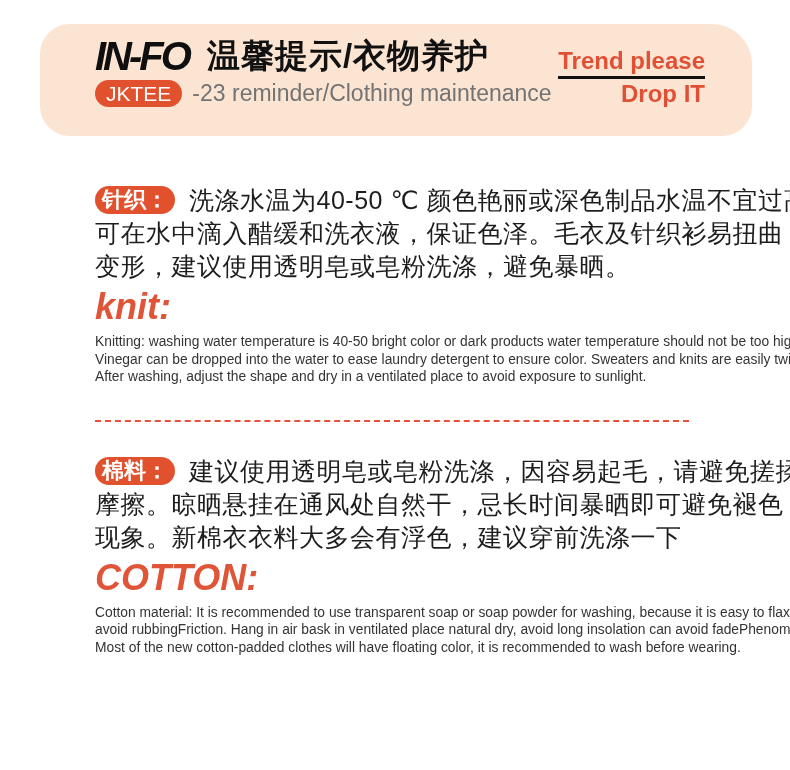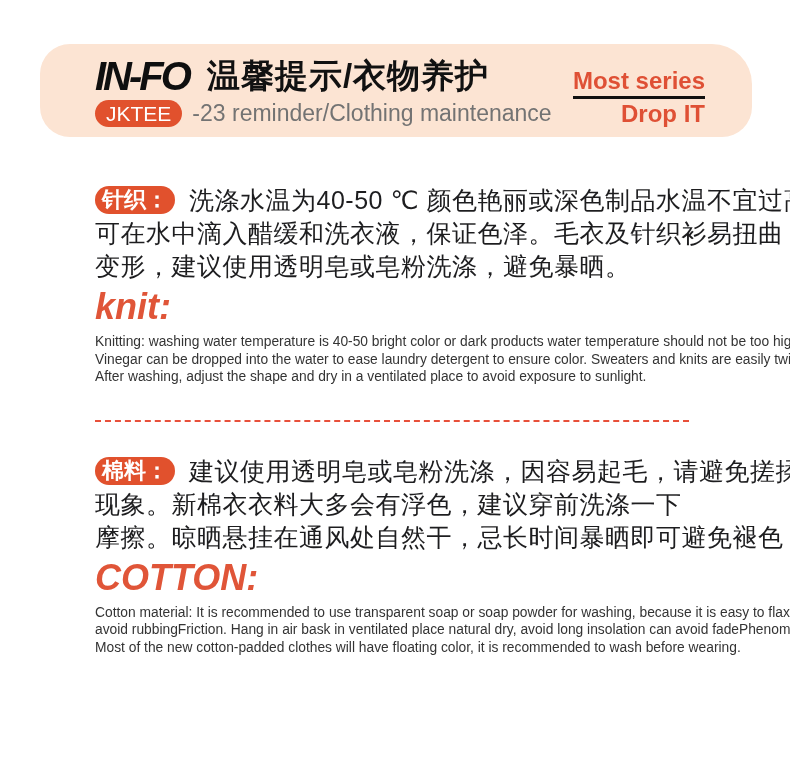--- a/index.html
+++ b/index.html
@@ -8,22 +8,22 @@
     background: #ffffff;
     font-family: "Liberation Sans", "DejaVu Sans", sans-serif;
     color: #1d1d1f;
     position: relative;
     overflow: hidden;
   }
 
   
   .header-band {
     position: absolute;
-    left: 40px; top: 44px;
-    width: 712px; height: 93px;
+    left: 40px; top: 24px;
+    width: 712px; height: 112px;
     background: #fce4d3;
     border-radius: 30px 40px 30px 30px;
   }
   .band-inner {
     position: absolute;
     left: 55px; top: 13px;
   }
   .brand-row {
     display: flex;
     align-items: flex-end;
@@ -147,21 +147,21 @@
     <div class="brand-row">
       <span class="logo">IN-FO</span>
       <span class="title-cjk">温馨提示/衣物养护</span>
     </div>
     <div class="sub-row">
       <span class="series-badge">JKTEE</span>
       <span class="subtitle">-23 reminder/Clothing maintenance</span>
     </div>
   </div>
   <div class="right-block">
-    <div class="trend-label">Most series</div>
+    <div class="trend-label">Trend please</div>
     <div class="drop-label">Drop IT</div>
   </div>
 </div>
 
 <div class="main">
 
   <div class="section">
     <div class="cn-para">
       <div class="cn-line">
         <span class="tag-badge">针织：</span><span>洗涤水温为40-50 ℃ 颜色艳丽或深色制品水温不宜过高</span>
@@ -177,22 +177,22 @@
     </div>
   </div>
 
   <div class="dashed-divider"></div>
 
   <div class="section">
     <div class="cn-para">
       <div class="cn-line">
         <span class="tag-badge">棉料：</span><span>建议使用透明皂或皂粉洗涤，因容易起毛，请避免搓揉</span>
       </div>
+      <div class="cn-line">摩擦。晾晒悬挂在通风处自然干，忌长时间暴晒即可避免褪色</div>
       <div class="cn-line">现象。新棉衣衣料大多会有浮色，建议穿前洗涤一下</div>
-      <div class="cn-line">摩擦。晾晒悬挂在通风处自然干，忌长时间暴晒即可避免褪色</div>
     </div>
     <div class="en-title">COTTON:</div>
     <div class="en-para">
       <div class="en-line">Cotton material: It is recommended to use transparent soap or soap powder for washing, because it is easy to flax, please</div>
       <div class="en-line">avoid rubbingFriction. Hang in air bask in ventilated place natural dry, avoid long insolation can avoid fadePhenomenon.</div>
       <div class="en-line">Most of the new cotton-padded clothes will have floating color, it is recommended to wash before wearing.</div>
     </div>
   </div>
 
 </div>

